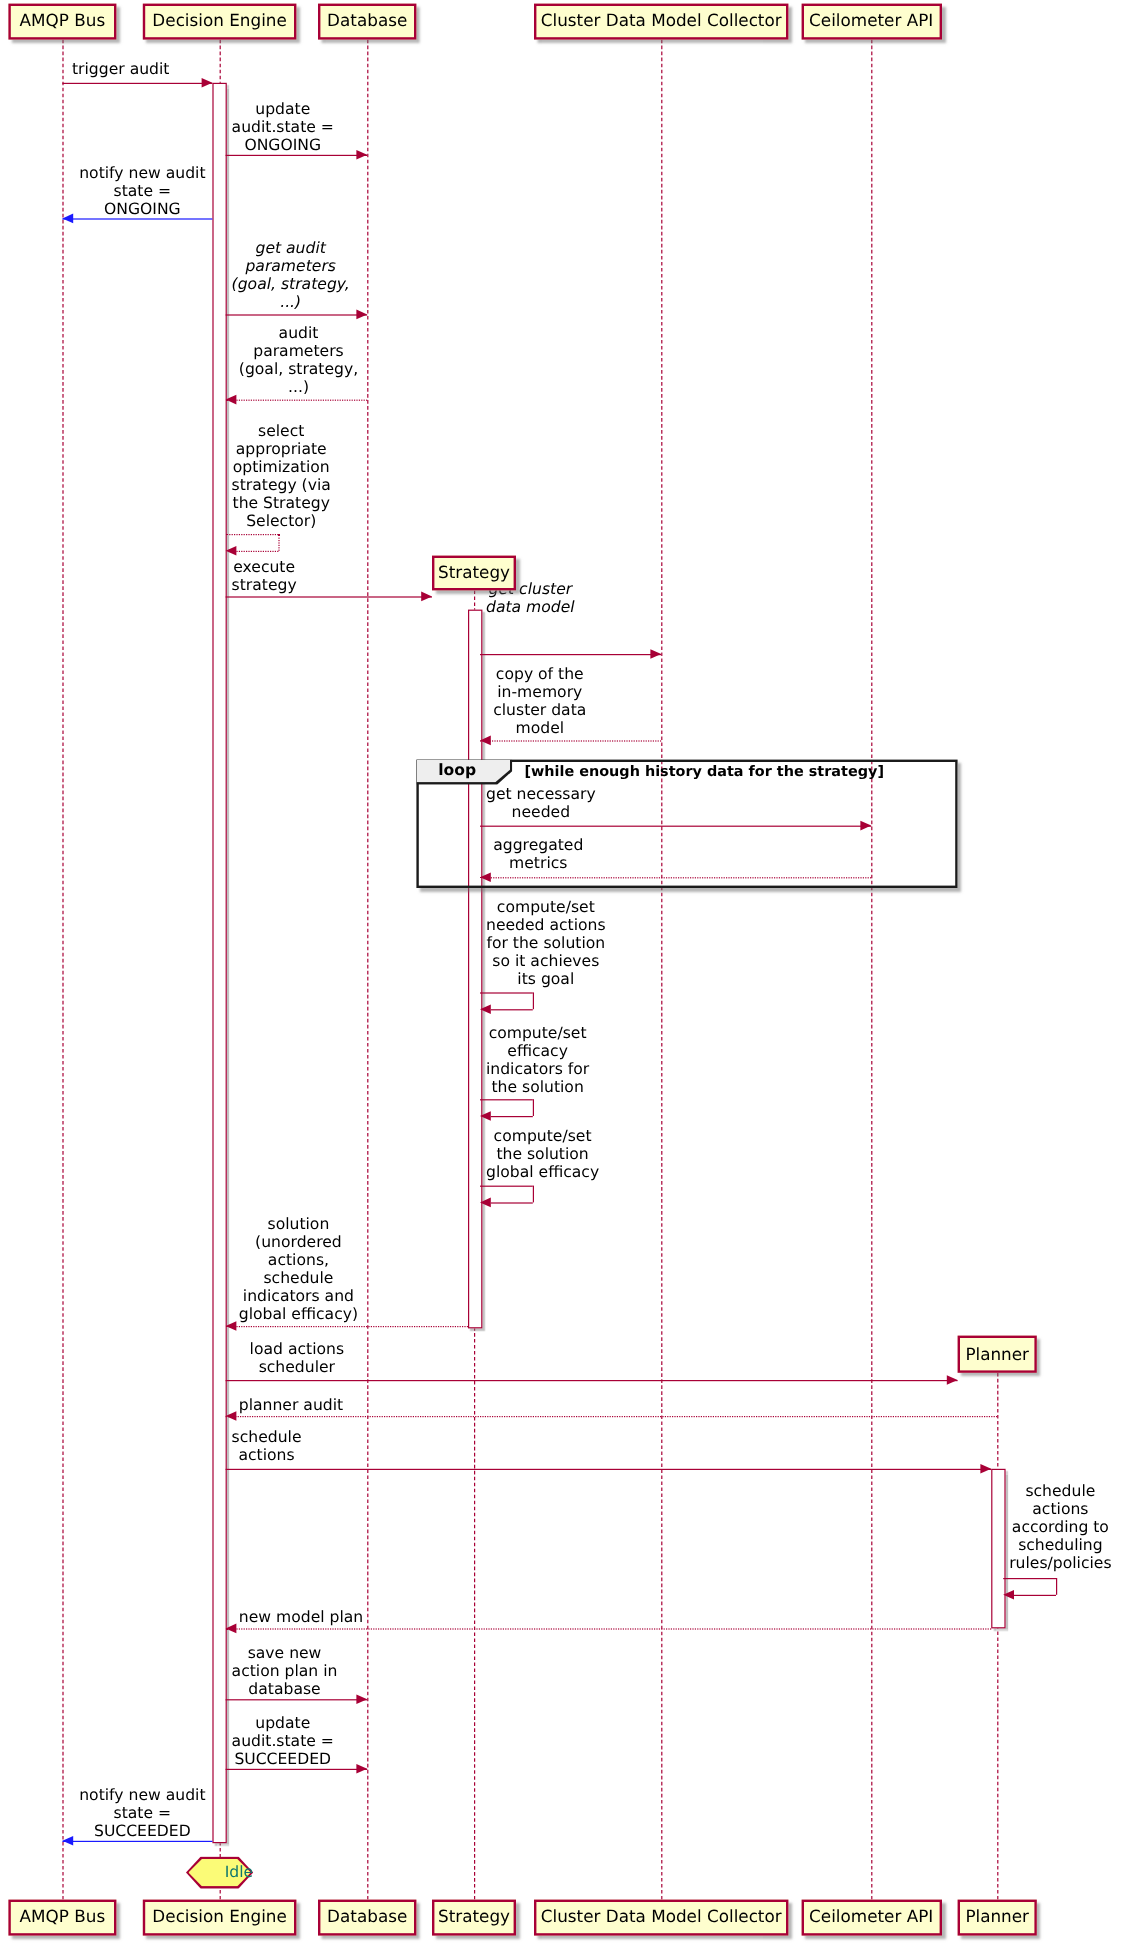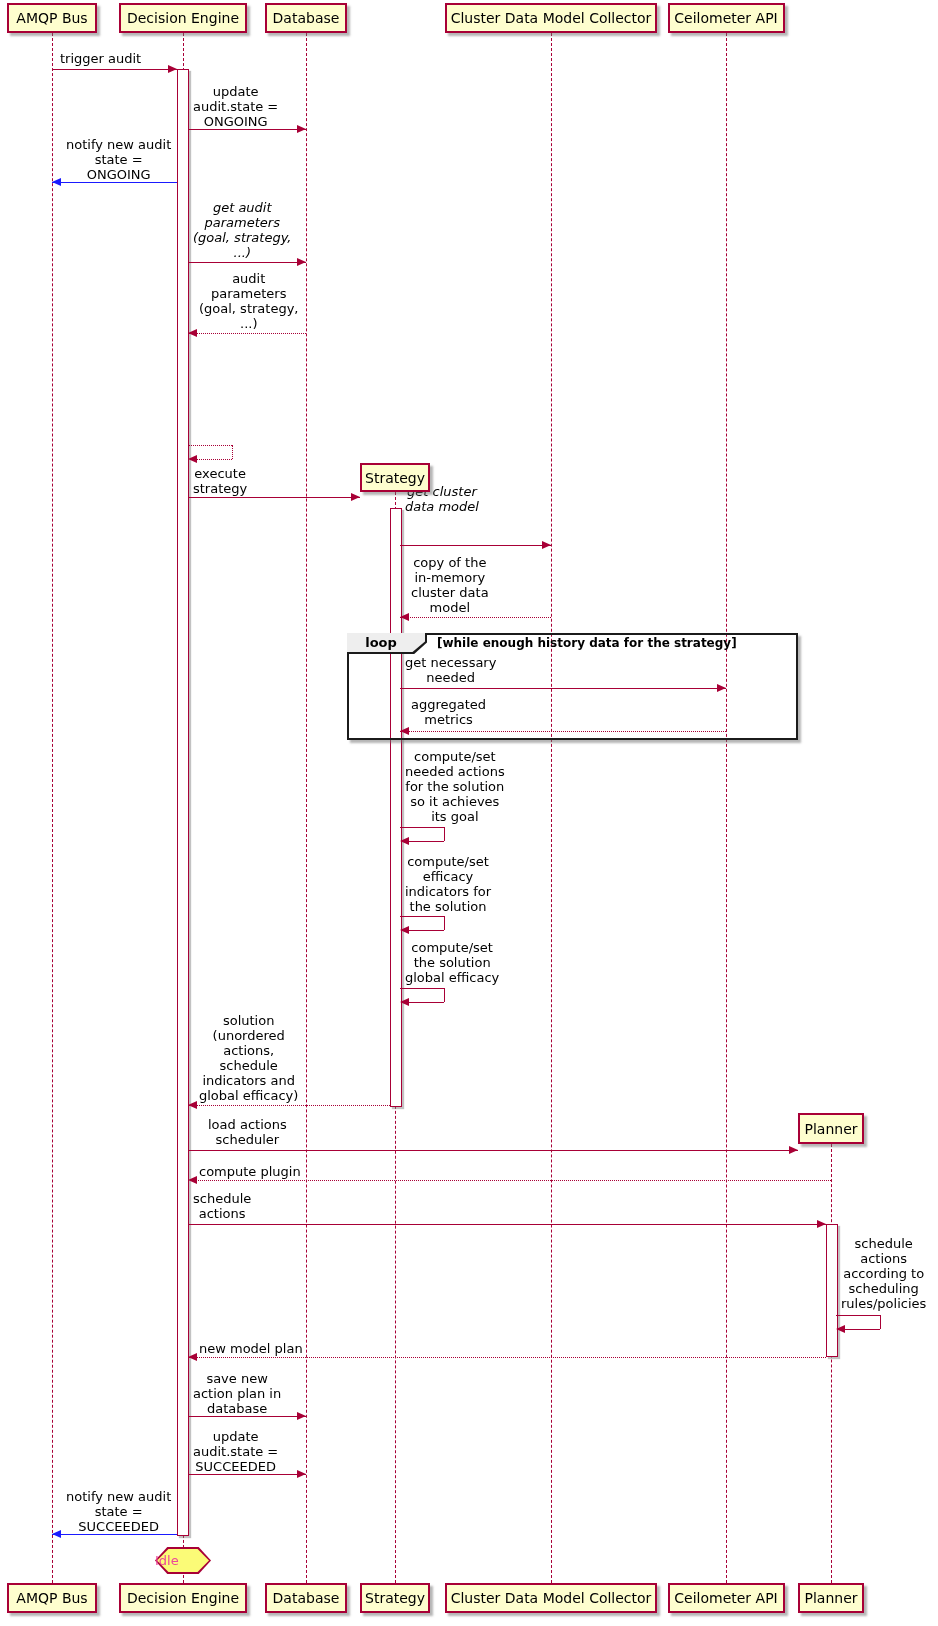--- a/index.html
+++ b/index.html
@@ -12,21 +12,21 @@
   .seg{position:absolute;height:0;}
   .segv{position:absolute;width:0;}
   .headr,.headl{position:absolute;width:0;height:0;border-top:4px solid transparent;border-bottom:4px solid transparent;}
   .frame{position:absolute;border:2px solid #1B1B1B;box-sizing:border-box;box-shadow:3px 3px 2px rgba(110,110,110,.5);background:transparent;}
   .tabouter{position:absolute;background:#1B1B1B;clip-path:polygon(0 0,100% 0,100% 45%,84% 100%,0 100%);}
   .tabinner{position:absolute;background:#EEEEEE;clip-path:polygon(0 0,100% 0,100% 45%,84% 100%,0 100%);}
   .tabtext{position:absolute;font-size:13px;font-weight:bold;color:#000;text-align:center;}
   .cond{position:absolute;font-size:12px;font-weight:bold;color:#000;white-space:nowrap;}
   .hexouter{position:absolute;background:#A80036;clip-path:polygon(22% 0,78% 0,100% 50%,78% 100%,22% 100%,0 50%);filter:drop-shadow(2px 2px 1px rgba(120,120,120,.5));}
   .hexinner{position:absolute;background:#FBFB77;clip-path:polygon(22% 0,78% 0,100% 50%,78% 100%,22% 100%,0 50%);}
-  .hextext{position:absolute;font-size:13px;color:#ec4899;text-align:left;}
+  .hextext{position:absolute;font-size:13px;color:#0f766e;text-align:right;}
 </style>
 </head>
 <body>
 
 <div id="diagram">
     <div class="lifeline" style="left: 52px; top: 33px; height: 1550px;"></div>
     <div class="lifeline" style="left: 183px; top: 33px; height: 1550px;"></div>
     <div class="lifeline" style="left: 306px; top: 33px; height: 1550px;"></div>
     <div class="lifeline" style="left: 395px; top: 492px; height: 1091px;"></div>
     <div class="lifeline" style="left: 551px; top: 33px; height: 1550px;"></div>
@@ -58,20 +58,26 @@
 (goal, strategy,
 ...)</div>
     <div class="seg" style="left: 188px; top: 262px; width: 118px; border-top: 1px solid rgb(168, 0, 54);"></div>
     <div class="headr" style="left: 297px; top: 258px; border-left: 9px solid rgb(168, 0, 54);"></div>
     <div class="lbl" style="left: 199px; top: 271px;">audit
 parameters
 (goal, strategy,
 ...)</div>
     <div class="seg" style="left: 188px; top: 333px; width: 118px; border-top: 1px dotted rgb(168, 0, 54);"></div>
     <div class="headl" style="left: 188px; top: 329px; border-right: 9px solid rgb(168, 0, 54);"></div>
+    <div class="lbl" style="left: 193px; top: 352px;">select
+appropriate
+optimization
+strategy (via
+the Strategy
+Selector)</div>
     <div class="seg" style="left: 188px; top: 445px; width: 44px; border-top: 1px dotted rgb(168, 0, 54);"></div>
     <div class="segv" style="left: 232px; top: 445px; height: 14px; border-left: 1px dotted rgb(168, 0, 54);"></div>
     <div class="seg" style="left: 197px; top: 459px; width: 35px; border-top: 1px dotted rgb(168, 0, 54);"></div>
     <div class="headl" style="left: 188px; top: 455px; border-right: 9px solid rgb(168, 0, 54);"></div>
     <div class="lbl" style="left: 193px; top: 466px;">execute
 strategy</div>
     <div class="seg" style="left: 188px; top: 497px; width: 172px; border-top: 1px solid rgb(168, 0, 54);"></div>
     <div class="headr" style="left: 351px; top: 493px; border-left: 9px solid rgb(168, 0, 54);"></div>
     <div class="lbl" style="left: 405px; top: 484px; font-style: italic;">get cluster
 data model</div>
@@ -120,21 +126,21 @@
 actions,
 schedule
 indicators and
 global efficacy)</div>
     <div class="seg" style="left: 188px; top: 1105px; width: 202px; border-top: 1px dotted rgb(168, 0, 54);"></div>
     <div class="headl" style="left: 188px; top: 1101px; border-right: 9px solid rgb(168, 0, 54);"></div>
     <div class="lbl" style="left: 208px; top: 1117px;">load actions
 scheduler</div>
     <div class="seg" style="left: 188px; top: 1150px; width: 610px; border-top: 1px solid rgb(168, 0, 54);"></div>
     <div class="headr" style="left: 789px; top: 1146px; border-left: 9px solid rgb(168, 0, 54);"></div>
-    <div class="lbl" style="left: 199px; top: 1164px;">compute plugin</div>
+    <div class="lbl" style="left: 199px; top: 1164px;">planner audit</div>
     <div class="seg" style="left: 188px; top: 1180px; width: 643px; border-top: 1px dotted rgb(168, 0, 54);"></div>
     <div class="headl" style="left: 188px; top: 1176px; border-right: 9px solid rgb(168, 0, 54);"></div>
     <div class="lbl" style="left: 193px; top: 1191px;">schedule
 actions</div>
     <div class="seg" style="left: 188px; top: 1224px; width: 638px; border-top: 1px solid rgb(168, 0, 54);"></div>
     <div class="headr" style="left: 817px; top: 1220px; border-left: 9px solid rgb(168, 0, 54);"></div>
     <div class="lbl" style="left: 841px; top: 1236px;">schedule
 actions
 according to
 scheduling

